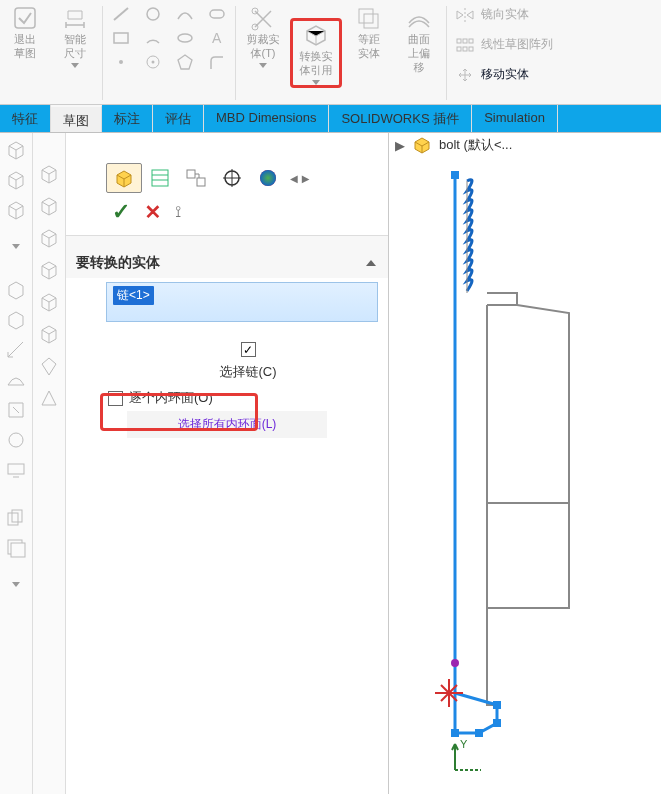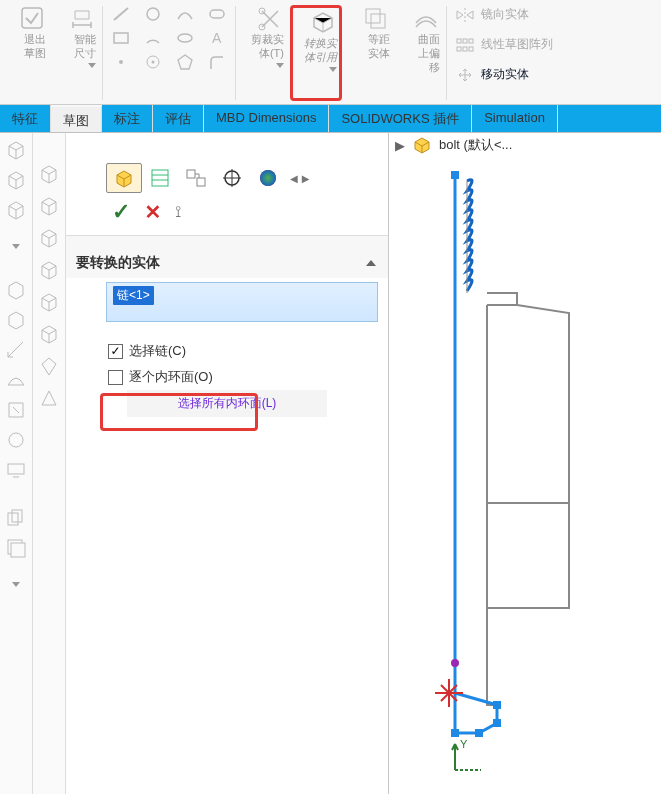--- a/index.html
+++ b/index.html
@@ -1,21 +1,21 @@
 <!DOCTYPE html>
 <html><head>
 <meta charset="utf-8">
 <style>
   * { box-sizing: border-box; margin: 0; padding: 0; font-family: "Microsoft YaHei", Arial, sans-serif; }
   body { background: #fff; overflow: hidden; width: 661px; height: 794px; position: relative; font-size: 12px; color: #333; }
 
   
   .ribbon { display: flex; border-bottom: 1px solid #ccc; background: #f7f7f7; height: 105px; padding: 2px 0 0 0; }
   .ribbon-group { display: flex; flex-direction: column; align-items: center; justify-content: flex-start; padding: 2px 4px; }
-  .big-btn { display: flex; flex-direction: column; align-items: flex-end; width: 42px; color: #9a9a9a; cursor: default; }
+  .big-btn { display: flex; flex-direction: column; align-items: center; width: 42px; color: #9a9a9a; cursor: default; }
   .big-btn .ic { width: 28px; height: 28px; display:flex;align-items:center;justify-content:center; }
   .big-btn span { font-size: 11px; line-height: 13px; text-align: center; margin-top: 1px; white-space: nowrap;}
   .small-row { display: flex; gap: 8px; padding: 2px 4px; }
   .sm-ic { width: 24px; height: 20px; display:flex;align-items:center;justify-content:center; }
   .drop-tri { width:0;height:0;border-left:4px solid transparent;border-right:4px solid transparent;border-top:5px solid #999; margin-top:3px;}
   .sep { width:1px; background:#ddd; margin:4px 2px; }
 
   .highlight-red { border: 3px solid #e53935; border-radius: 4px; padding: 0 2px; }
 
   
@@ -175,21 +175,21 @@
             <circle cx="6" cy="6" r="3" stroke="#bbb" fill="none"></circle>
             <circle cx="6" cy="22" r="3" stroke="#bbb" fill="none"></circle>
           </svg>
       </div>
       <span>剪裁实</span>
       <span>体(T)</span>
       <div class="drop-tri"></div>
     </div>
   </div>
 
-  <div class="ribbon-group highlight-red" style="margin:3px 2px;font-style:italic;">
+  <div class="ribbon-group highlight-red" style="margin:16px 2px;">
     <div class="big-btn">
       <div class="ic">
         <svg width="28" height="26">
             <path d="M5 9 L14 4 L23 9 L23 18 L14 23 L5 18 Z" stroke="#bbb" fill="none" stroke-width="1.5"></path>
             <path d="M5 9 L14 14 L23 9 M14 14 L14 23" stroke="#bbb" stroke-width="1"></path>
           </svg>
       </div>
       <span>转换实</span>
       <span>体引用</span>
       <div class="drop-tri"></div>
@@ -392,21 +392,21 @@
     <div class="sect-head">
       <span>要转换的实体</span>
       <div class="chev"></div>
     </div>
 
     <div class="list-box">
       <span class="item">链&lt;1&gt;</span>
     </div>
 
     <div class="hl2" style="top:260px;left:34px;width:158px;height:38px;"></div>
-    <div class="chk-row" style="margin-top:20px;">
+    <div class="chk-row" style="margin-top:20px;flex-direction:column;">
       <div class="chk checked"></div>
       <span>选择链(C)</span>
     </div>
 
     <div class="chk-row">
       <div class="chk"></div>
       <span>逐个内环面(O)</span>
     </div>
 
     <div class="wide-btn">选择所有内环面(L)</div>

